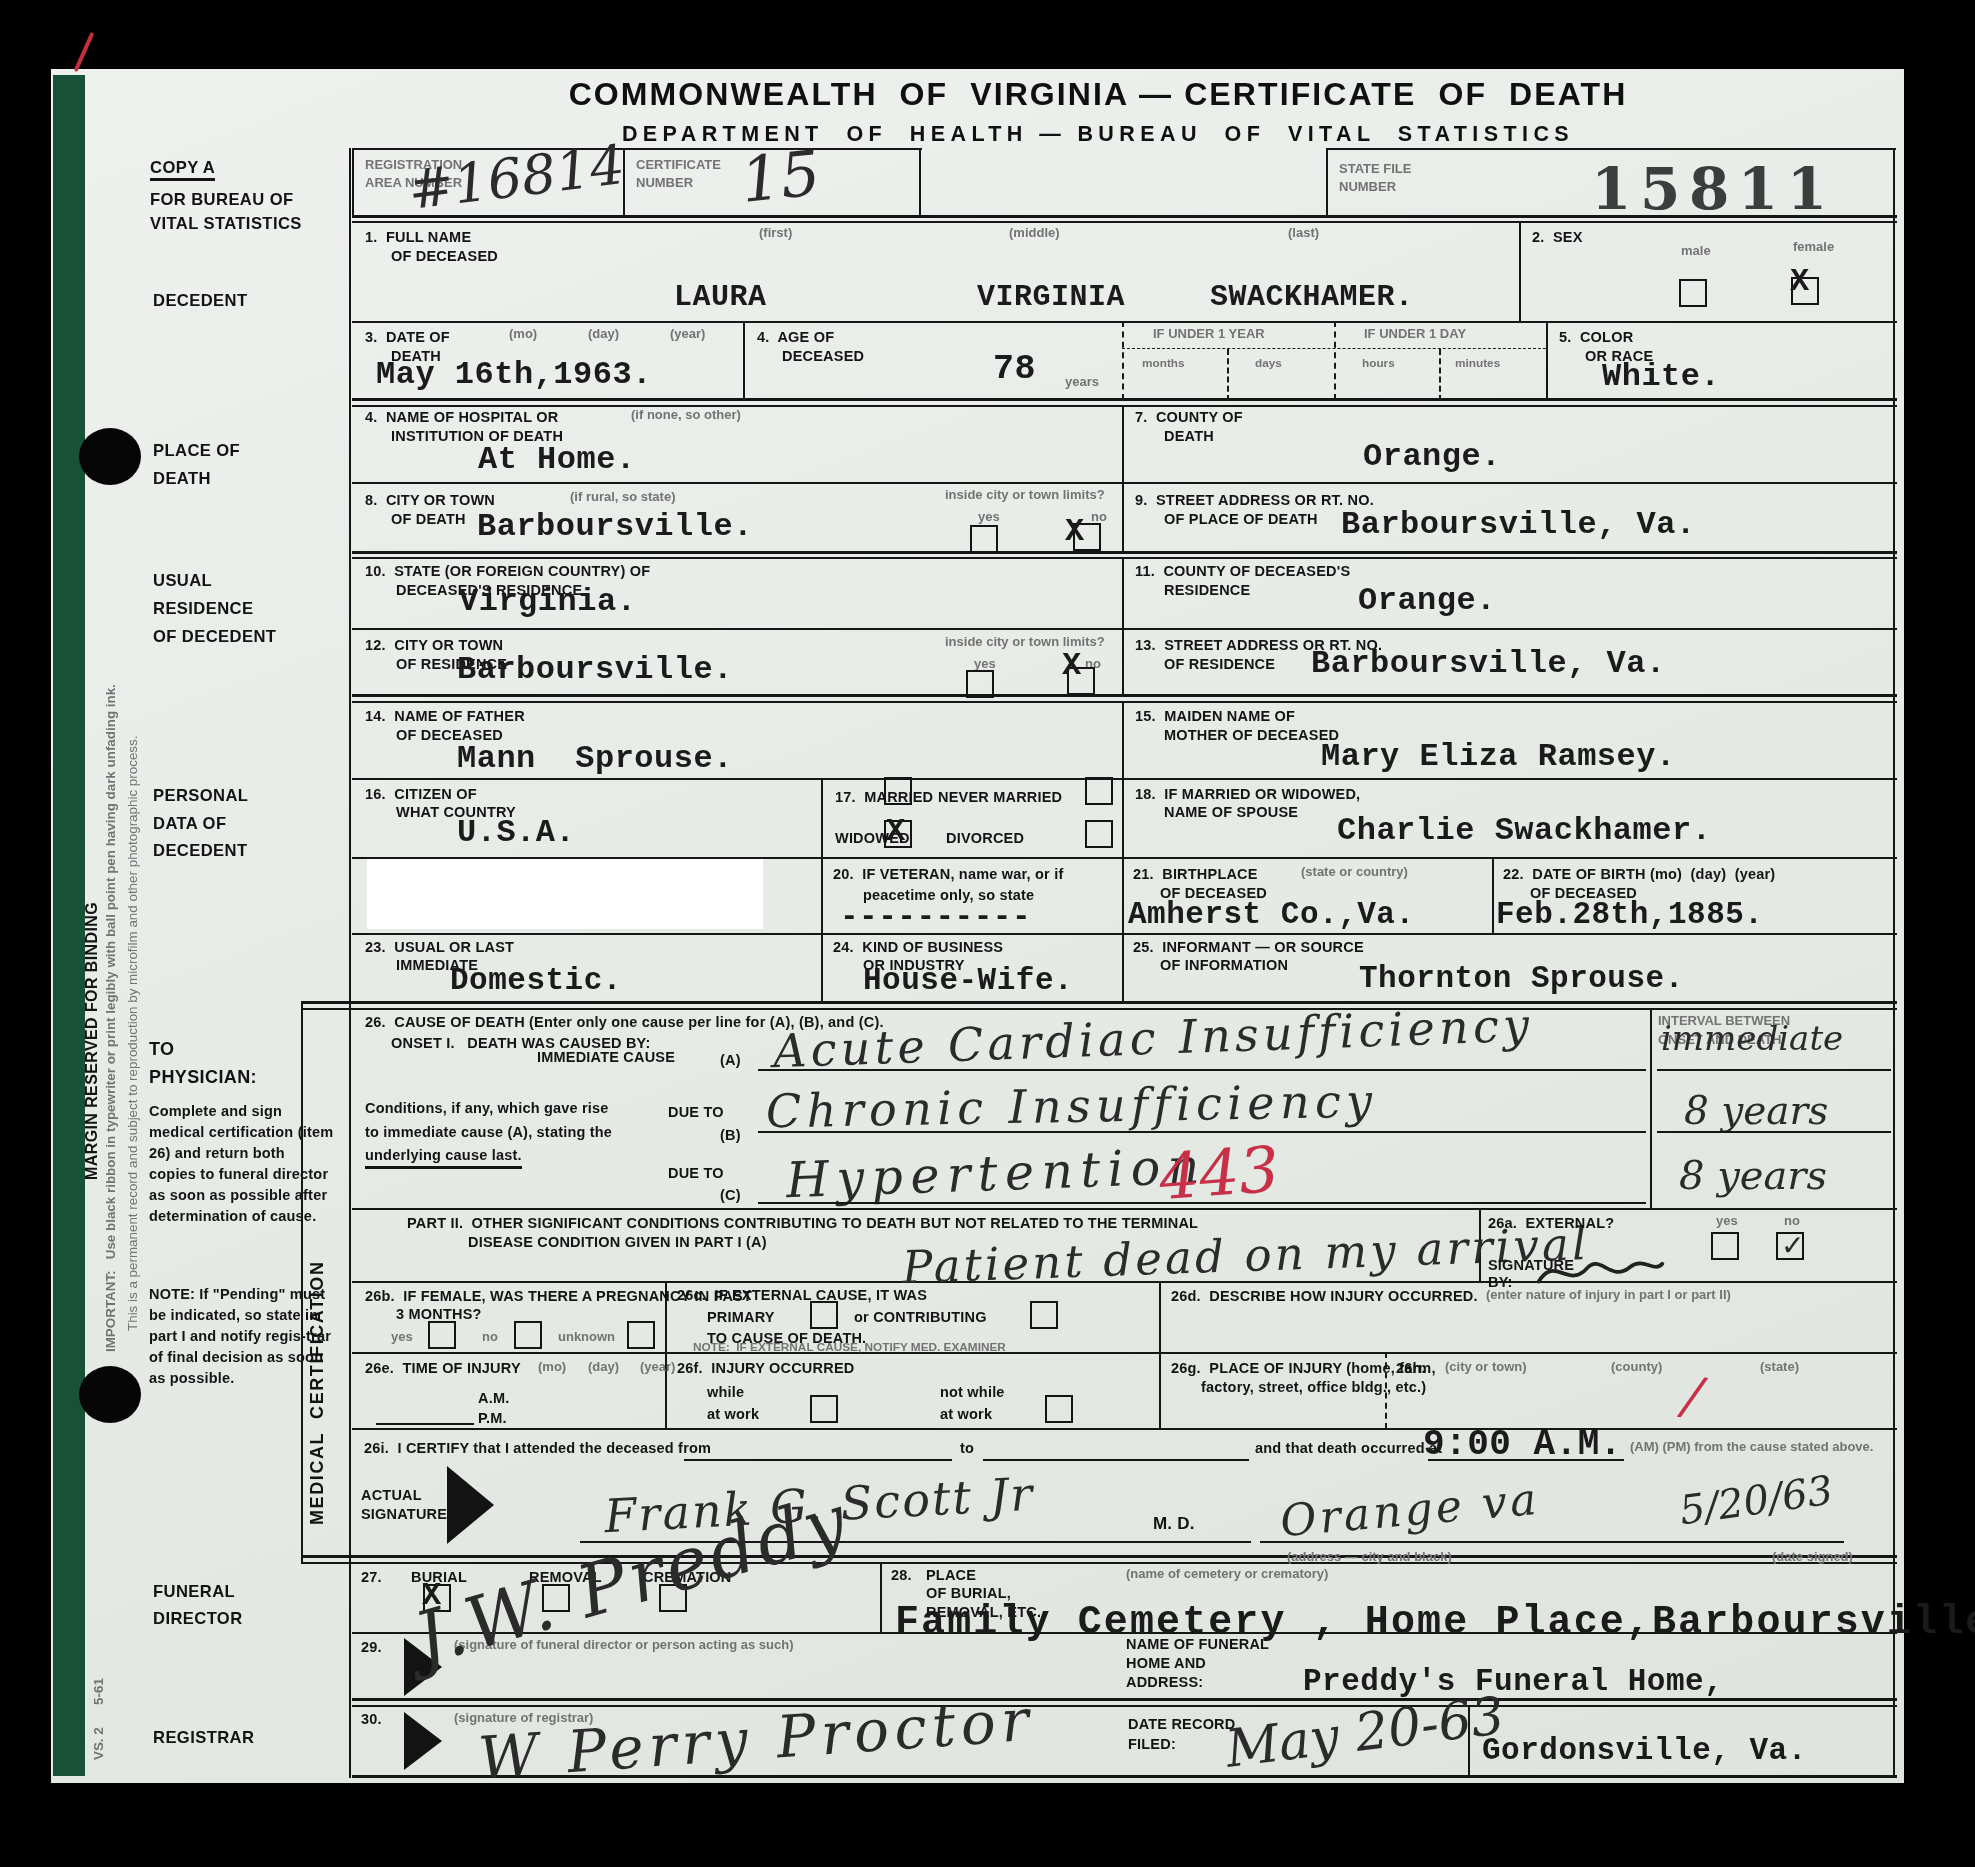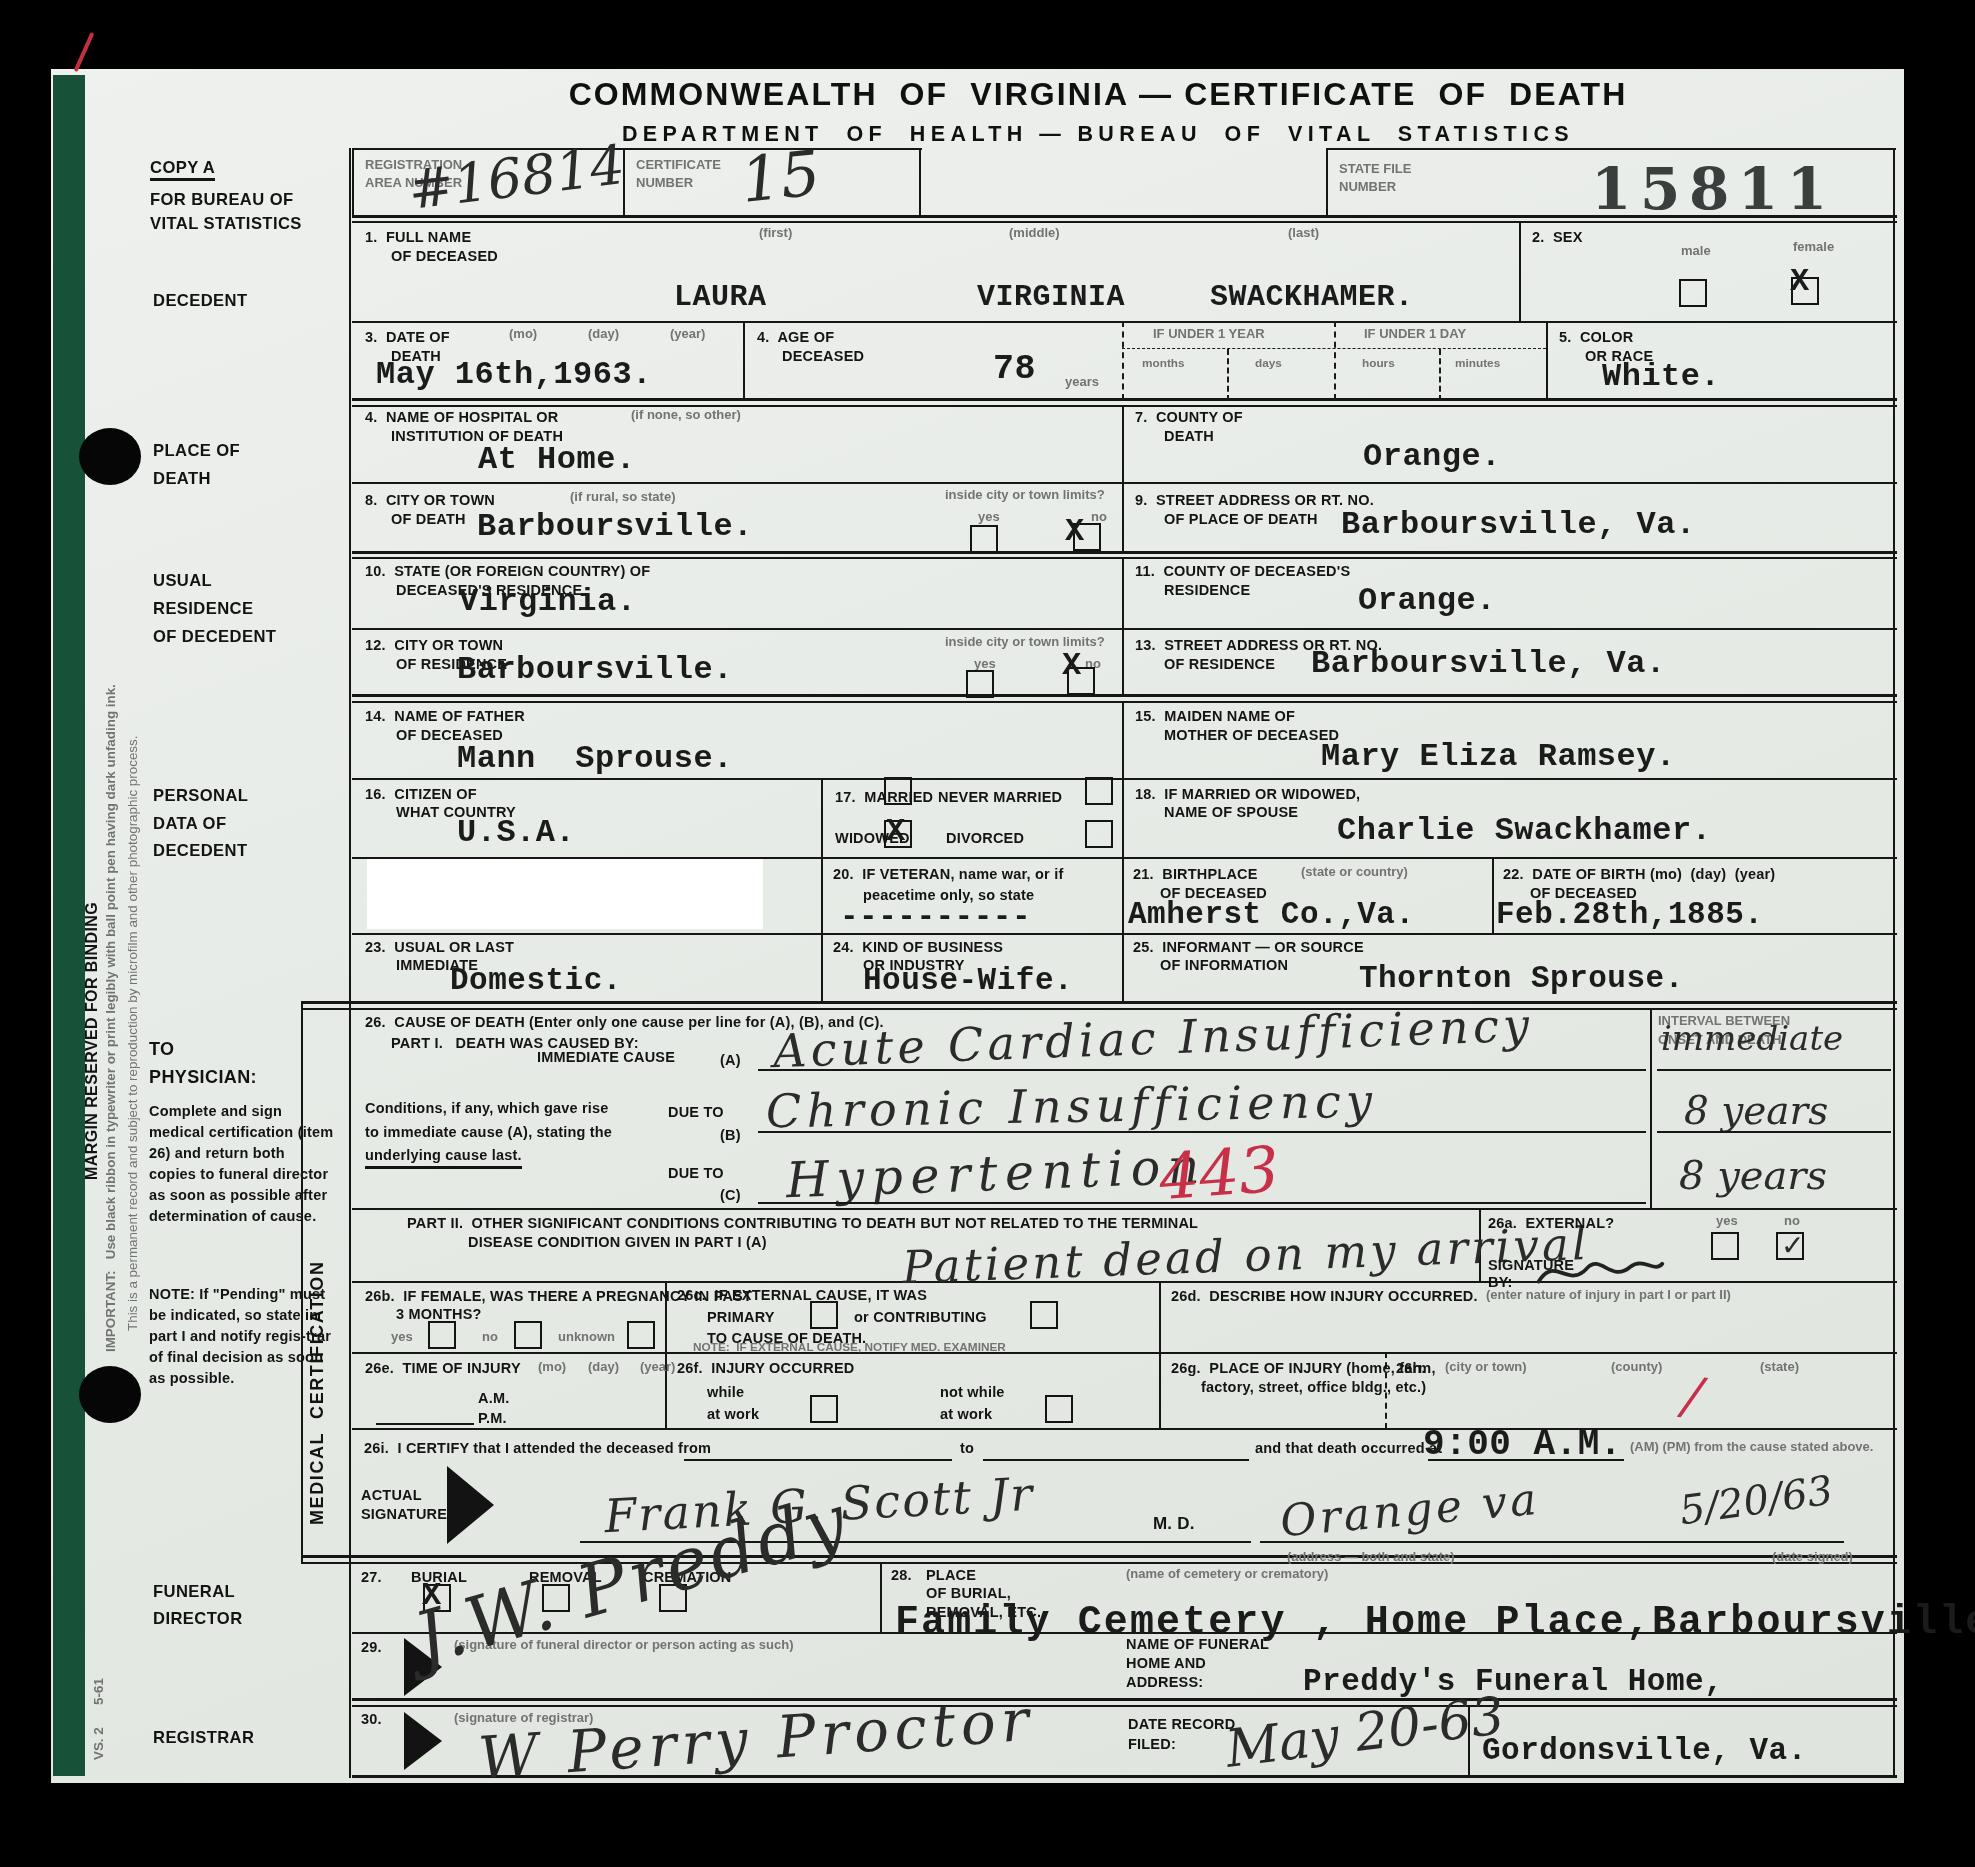--- a/index.html
+++ b/index.html
@@ -260,21 +260,21 @@
 <div class="lbl" style="left:396px;top:956px">IMMEDIATE</div>
 <div class="typed" style="left:450px;top:965px;font-size:31px">Domestic.</div>
 <div class="lbl" style="left:833px;top:938px">24.  KIND OF BUSINESS</div>
 <div class="lbl" style="left:863px;top:956px">OR INDUSTRY</div>
 <div class="typed" style="left:863px;top:965px;font-size:31px">House-Wife.</div>
 <div class="lbl" style="left:1133px;top:938px">25.  INFORMANT — OR SOURCE</div>
 <div class="lbl" style="left:1160px;top:956px">OF INFORMATION</div>
 <div class="typed" style="left:1359px;top:963px;font-size:31px">Thornton Sprouse.</div>
 
 <div class="lbl" style="left:365px;top:1013px">26.  CAUSE OF DEATH (Enter only one cause per line for (A), (B), and (C).</div>
-<div class="lbl" style="left:391px;top:1034px">PART I.   DEATH WAS CAUSED BY:</div>
+<div class="lbl" style="left:391px;top:1034px">ONSET I.   DEATH WAS CAUSED BY:</div>
 <div class="sm" style="left:1658px;top:1013px">INTERVAL BETWEEN</div>
 <div class="sm" style="left:1658px;top:1032px">ONSET AND DEATH</div>
 
 <div class="lbl" style="left:537px;top:1048px">IMMEDIATE CAUSE</div>
 <div class="lbl" style="left:720px;top:1051px">(A)</div>
 <div class="hw" style="left:773px;top:1015px;font-size:46px;letter-spacing:4.3px;transform:rotate(-2deg)">Acute Cardiac Insufficiency</div>
 <div class="hl" style="left:758px;top:1069px;width:888px;height:1.6px"></div>
 <div class="hw" style="left:1661px;top:1021px;font-size:34px">immediate</div>
 <div class="hl" style="left:1657px;top:1069px;width:234px;height:1.6px"></div>
 
@@ -366,21 +366,21 @@
 
 <div class="lbl" style="left:361px;top:1486px">ACTUAL</div>
 <div class="lbl" style="left:361px;top:1505px">SIGNATURE</div>
 <div class="tri" style="left:447px;top:1466px;border-top-width:39px;border-bottom-width:39px;border-left:47px solid #131313"></div>
 <div class="hw" style="left:604px;top:1482px;font-size:46px;letter-spacing:2.1px;transform:rotate(-3deg)">Frank G. Scott Jr</div>
 <div class="lbl" style="left:1153px;top:1513px;font-size:17px">M. D.</div>
 <div class="hw" style="left:1280px;top:1488px;font-size:44px;letter-spacing:3.2px;transform:rotate(-5deg)">Orange va</div>
 <div class="hw" style="left:1679px;top:1480px;font-size:40px;transform:rotate(-8deg)">5/20/63</div>
 <div class="hl" style="left:580px;top:1541px;width:671px;height:1.6px"></div>
 <div class="hl" style="left:1260px;top:1541px;width:584px;height:1.6px"></div>
-<div class="sm" style="left:1287px;top:1549px">(address — both and state)</div>
+<div class="sm" style="left:1287px;top:1549px">(address — city and black)</div>
 <div class="sm" style="left:1772px;top:1549px">(date signed)</div>
 
 <div class="lbl" style="left:361px;top:1568px">27.</div>
 <div class="lbl" style="left:411px;top:1568px">BURIAL</div>
 <div class="cb" style="left:423px;top:1584px"></div>
 <div class="cbx" style="left:422px;top:1580px">X</div>
 <div class="lbl" style="left:529px;top:1568px">REMOVAL</div>
 <div class="cb" style="left:542px;top:1584px"></div>
 <div class="lbl" style="left:643px;top:1568px">CREMATION</div>
 <div class="cb" style="left:659px;top:1584px"></div>

